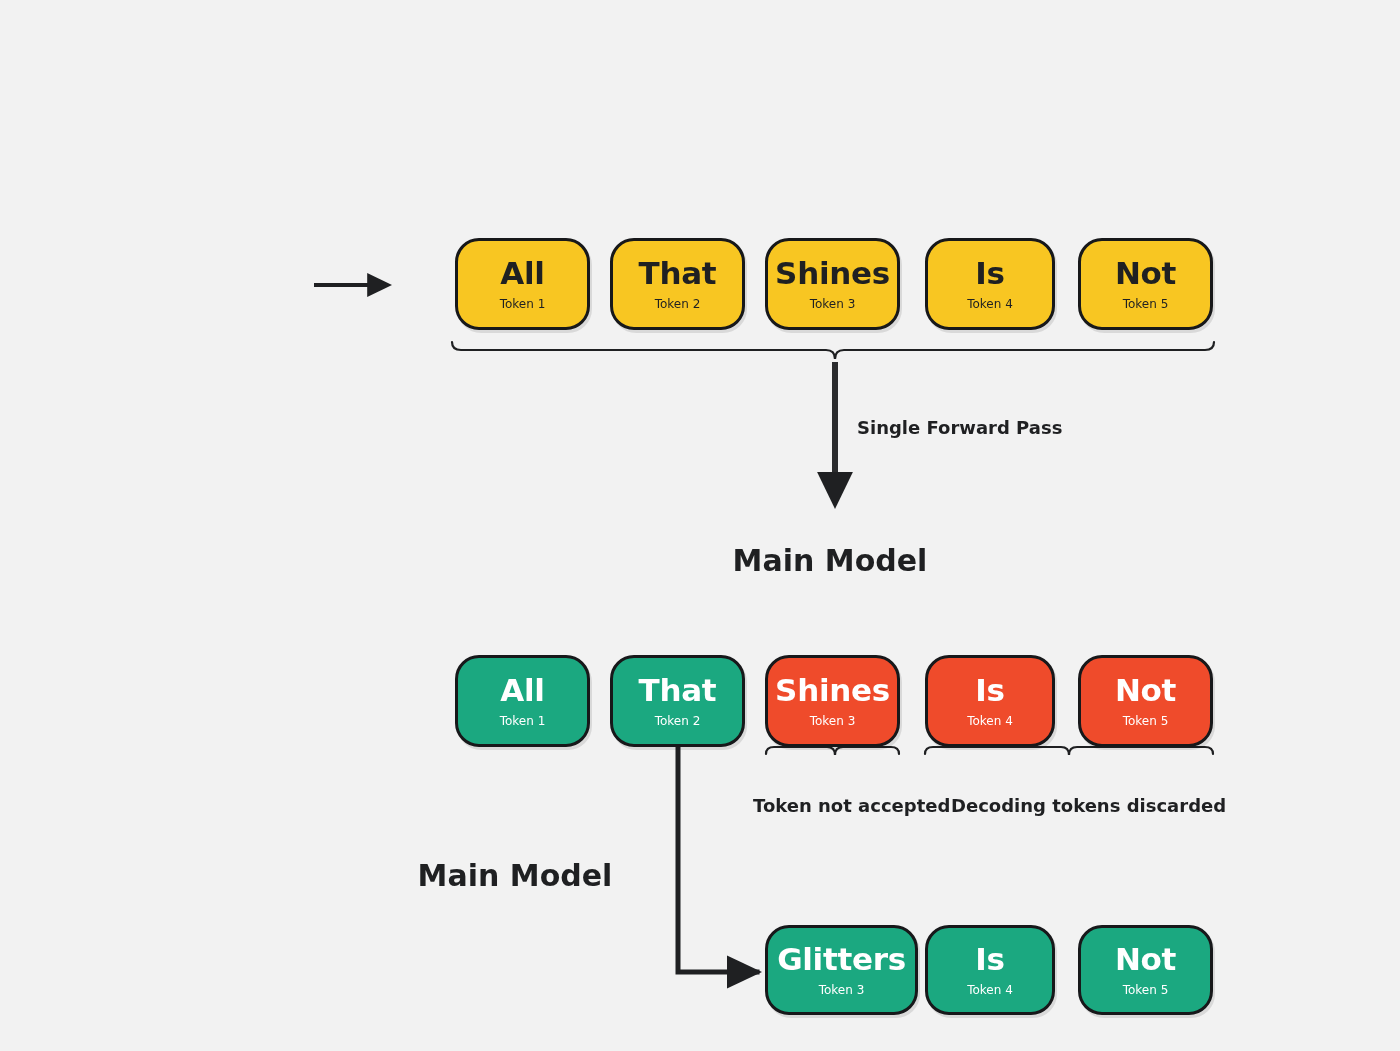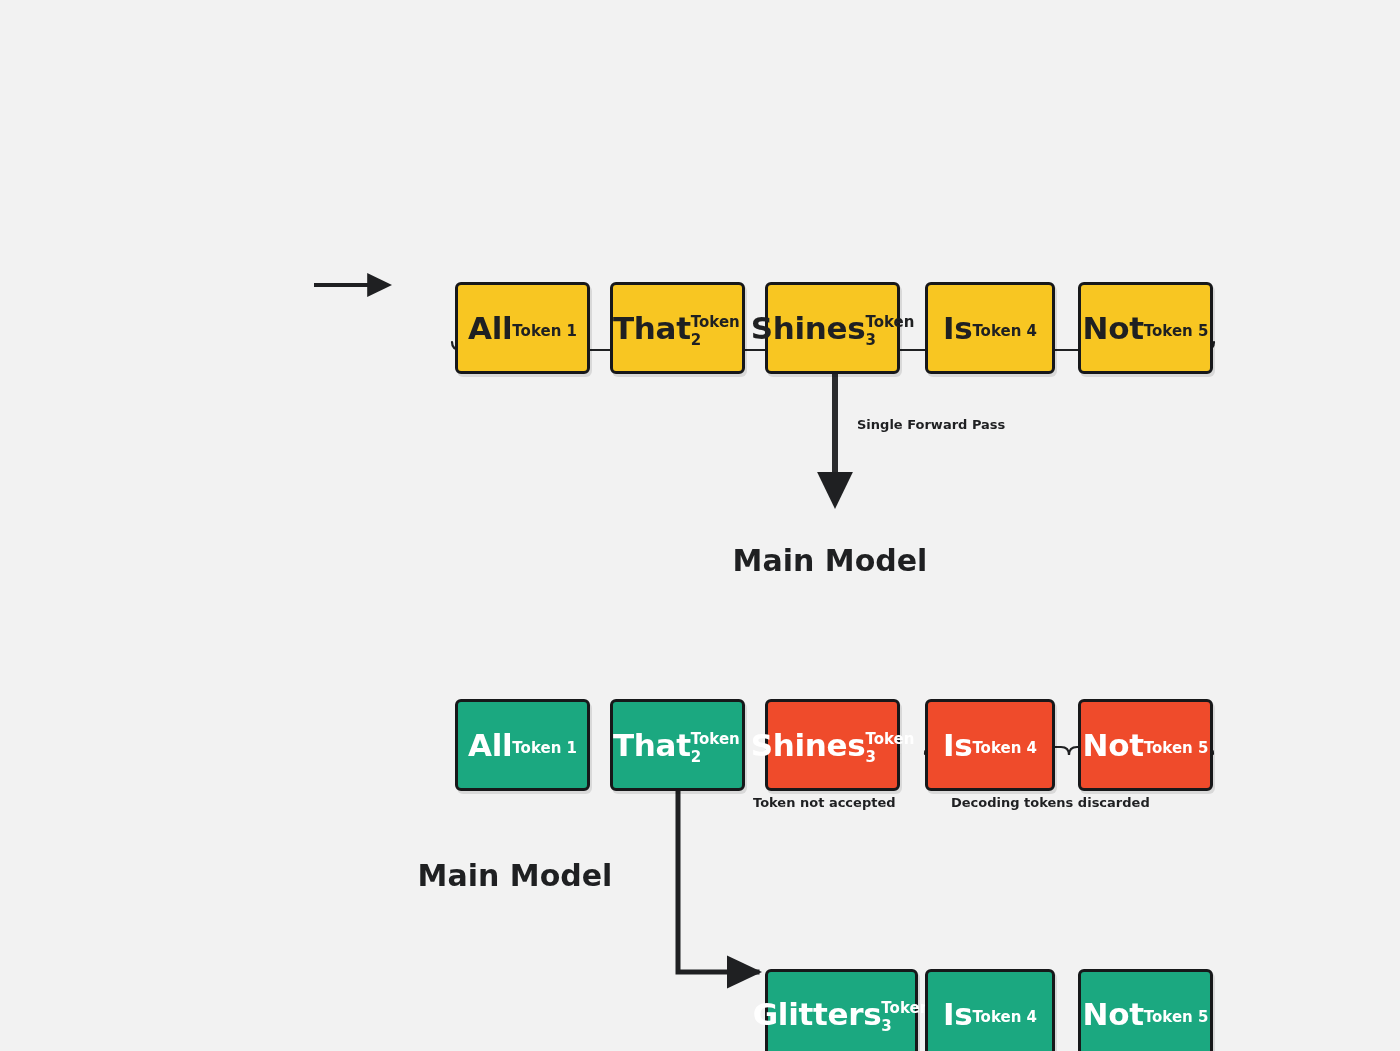--- a/index.html
+++ b/index.html
@@ -71,52 +71,51 @@
     font-size: 30px;
     line-height: 42px;
   }
   .lbl-line { display: block; }
 
   
   .annot {
     position: absolute;
     font-family: "DejaVu Sans", sans-serif;
     font-weight: bold;
-    font-size: 13px;
+    font-size: 18px;
     color: #1f2022;
     white-space: nowrap;
   }
   #single-forward-pass-label { left: 857px; top: 417px; }
   #token-not-accepted-label  { left: 753px; top: 795px; text-align: center; }
   #remaining-discarded-label { left: 951px; top: 795px; }
 
   
   .token-box {
     position: absolute;
     border: 3px solid #17181a;
-    border-radius: 6px;
+    border-radius: 24px;
     box-sizing: border-box;
     display: flex;
-    flex-direction: row;
+    flex-direction: column;
     align-items: center;
     justify-content: center;
     box-shadow: 2px 3px 0 rgba(0,0,0,0.10);
-    margin-top: 44px;
   }
   .token-word {
     font-family: "DejaVu Sans", sans-serif;
     font-weight: bold;
     font-size: 31px;
     line-height: 34px;
     letter-spacing: -0.3px;
   }
   .token-index {
     font-family: "DejaVu Sans", sans-serif;
-    font-weight: bold;
-    font-size: 15px;
+    font-weight: normal;
+    font-size: 12px;
     line-height: 18px;
     margin-top: 5px;
   }
   .tone-yellow { background: #f8c622; }
   .tone-yellow .token-word,
   .tone-yellow .token-index { color: #1f2022; }
   .tone-green  { background: #1ba880; }
   .tone-green .token-word,
   .tone-green .token-index { color: #ffffff; }
   .tone-red    { background: #ef4b2b; }

